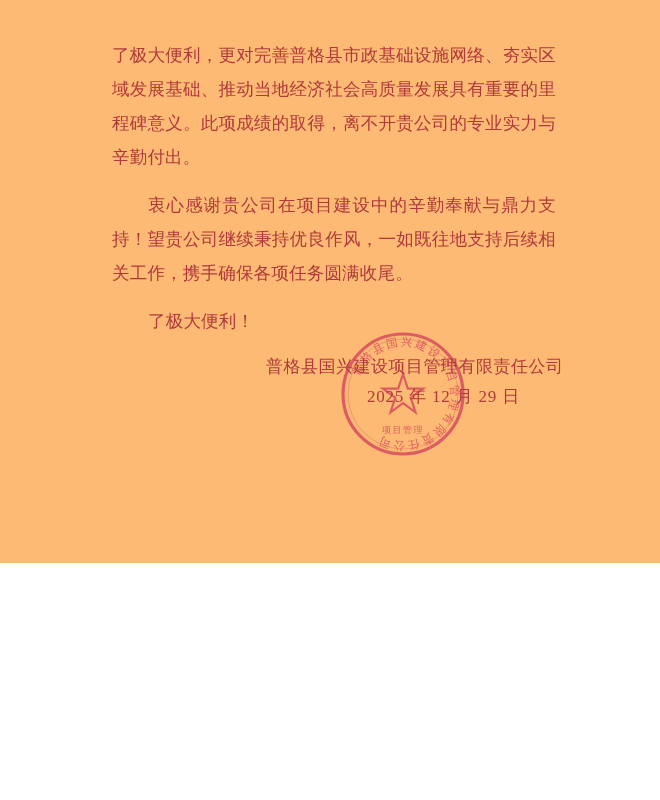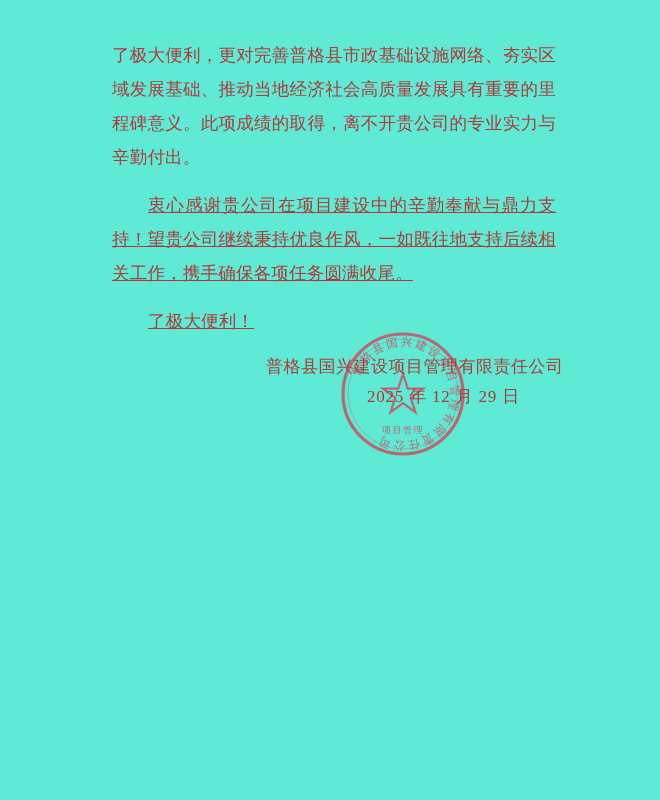--- a/index.html
+++ b/index.html
@@ -9,22 +9,22 @@
   body {
     width: 660px;
     height: 800px;
     background: #ffffff;
     font-family: "Liberation Serif", "DejaVu Serif", serif;
     overflow: hidden;
   }
   .page {
     position: relative;
     width: 660px;
-    height: 800px;
-    background: #5eead4;
+    height: 563px;
+    background: #fdba74;
     box-sizing: border-box;
     padding-left: 28px;
   }
   .doc-body {
     position: absolute;
     left: 112px;
     top: 38px;
     width: 444px;
   }
   .para {
@@ -38,21 +38,20 @@
     font-family: "Liberation Serif", "DejaVu Serif", serif;
   }
   .para.indent {
     text-indent: 36px;
   }
   .para + .para {
     margin-top: 12px;
   }
   .para.special {
     margin-top: 14px;
-    text-decoration: underline;
   }
   .signature-block {
     position: absolute;
     right: 104px;
     top: 352px;
     width: 290px;
     text-align: right;
   }
   .sig-line {
     color: #b03a3a;

